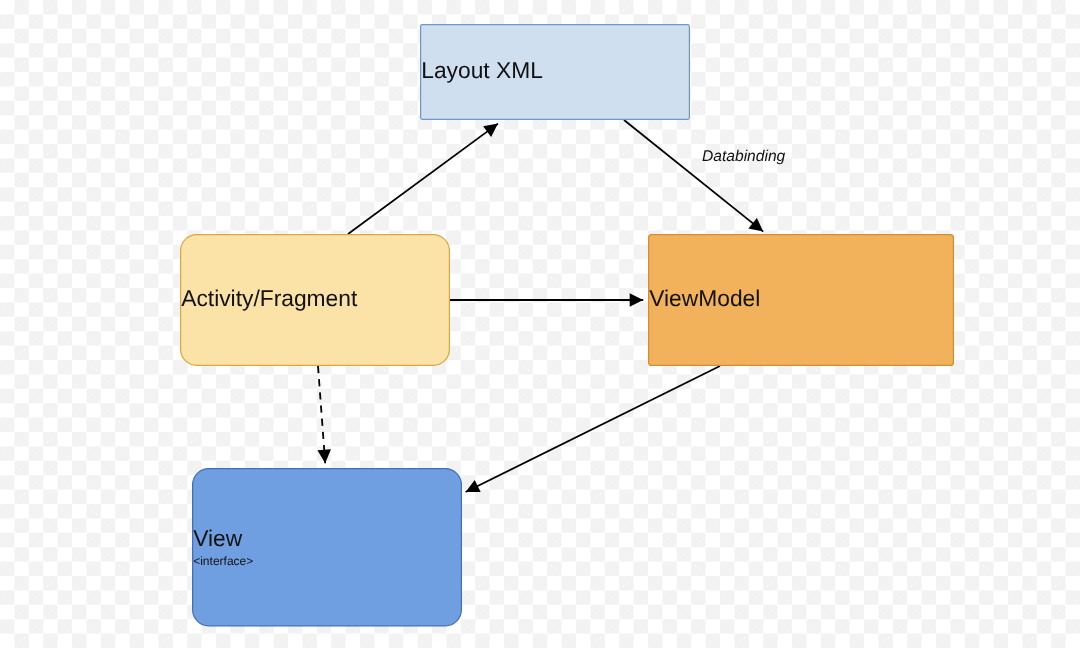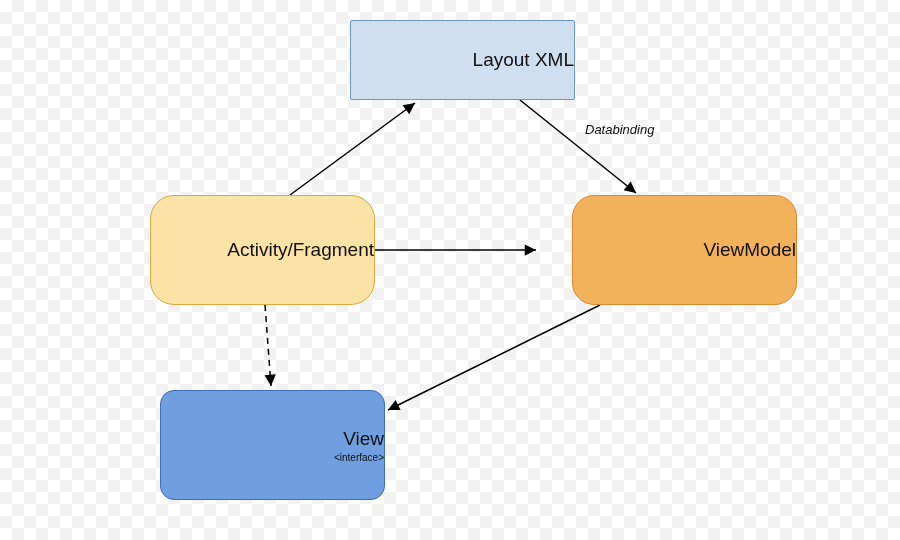--- a/index.html
+++ b/index.html
@@ -19,21 +19,21 @@
       linear-gradient(45deg, transparent 75%, #f2f2f2 75%),
       linear-gradient(-45deg, transparent 75%, #f2f2f2 75%);
     background-size: 24px 24px;
     background-position: 0 0, 0 12px, 12px -12px, -12px 0px;
     background-color: #ffffff;
   }
   .node {
     position: absolute;
     display: flex;
     flex-direction: column;
-    align-items: flex-end;
+    align-items: flex-start;
     justify-content: center;
     box-sizing: border-box;
     border: 1px solid;
     text-align: center;
   }
   .node .title {
     font-size: 19px;
     font-weight: 400;
     color: #111;
   }
@@ -77,28 +77,28 @@
 
     <line x1="265" y1="305" x2="271" y2="386" stroke="#000" stroke-width="1.5" stroke-dasharray="6,5" marker-end="url(#arrow)"></line>
 
     <line x1="600" y1="305" x2="388" y2="410" stroke="#000" stroke-width="1.5" marker-end="url(#arrow)"></line>
   </svg>
 
   <div class="node" style="left:350px; top:20px; width:225px; height:80px; background:#cfdff0; border-color:#6f97c6; border-radius:2px;">
     <span class="title">Layout XML</span>
   </div>
 
-  <div class="node" style="left:150px; top:195px; width:225px; height:110px; background:#fbe2a6; border-color:#d9a93f; border-radius:24px;">
+  <div class="node" style="left:150px; top:195px; width:225px; height:110px; background:#fbe2a6; border-color:#d9a93f; border-radius:14px;">
     <span class="title">Activity/Fragment</span>
   </div>
 
-  <div class="node" style="left:540px; top:195px; width:225px; height:110px; background:#f2b25c; border-color:#d88a2e; border-radius:22px;margin-left:32px;">
+  <div class="node" style="left:540px; top:195px; width:255px; height:110px; background:#f2b25c; border-color:#d88a2e; border-radius:3px;">
     <span class="title">ViewModel</span>
   </div>
 
-  <div class="node" style="left:160px; top:390px; width:225px; height:110px; background:#6f9fe0; border-color:#3f6fb8; border-radius:14px;">
+  <div class="node" style="left:160px; top:390px; width:225px; height:132px; background:#6f9fe0; border-color:#3f6fb8; border-radius:14px;">
     <span class="title">View</span>
     <span class="subtitle">&lt;interface&gt;</span>
   </div>
 
   <div class="edge-label" style="left:585px; top:122px;">Databinding</div>
 
 </div>
 
 </body></html>

